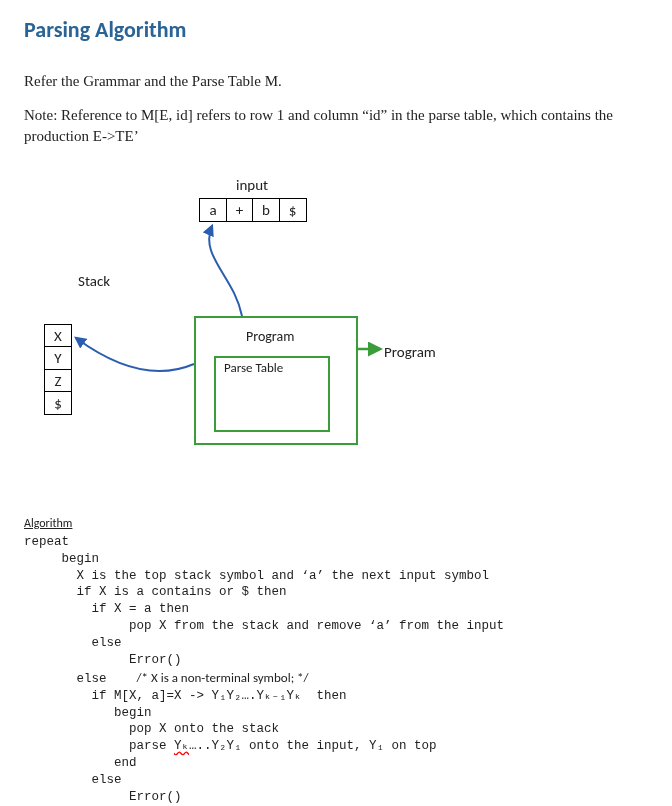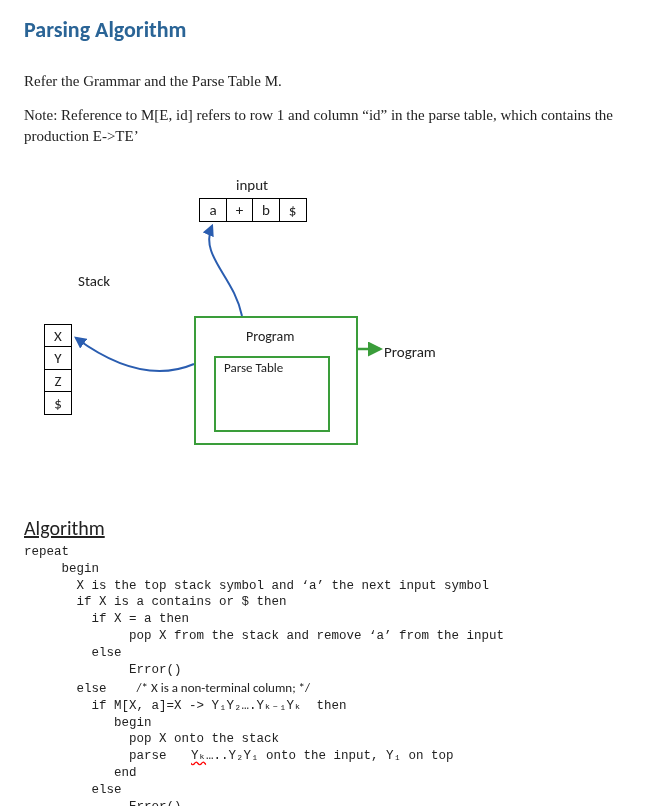--- a/index.html
+++ b/index.html
@@ -82,35 +82,34 @@
     font-size: 13px;
   }
   .output-label { left: 360px; top: 167px; }
   svg.arrows {
     position: absolute;
     left: 0; top: 0;
     width: 620px; height: 320px;
     pointer-events: none;
   }
   .algo-heading {
-    font-size: 20px;
+    font-size: 12px;
     text-decoration: underline;
     margin: 20px 0 4px 0;
   }
   pre.algo {
     font-family: "Courier New", monospace;
     font-size: 12.5px;
     line-height: 1.35;
     margin: 0;
     white-space: pre;
   }
   .calibri { font-family: Calibri, Arial, sans-serif; font-size: 13px; }
   .squiggly {
     text-decoration: underline wavy red;
-    margin-left: 17px;
   }
 </style>
 </head>
 <body>
 
 <h2 class="page-title">Parsing Algorithm</h2>
 
 <p class="body-text">Refer the Grammar and the Parse Table M.</p>
 
 <p class="body-text">Note: Reference to M[E, id] refers to row 1 and column “id” in the parse table, which contains the production E-&gt;TE’</p>
@@ -163,21 +162,21 @@
 <div class="algo-heading">Algorithm</div>
 
 <pre class="algo"><span>repeat</span>
 <span>     begin</span>
 <span>       X is the top stack symbol and ‘a’ the next input symbol</span>
 <span>       if X is a contains or $ then</span>
 <span>         if X = a then</span>
 <span>              pop X from the stack and remove ‘a’ from the input</span>
 <span>         else</span>
 <span>              Error()</span>
-<span>       else    </span><span class="calibri">/* X is a non-terminal column; */</span>
+<span>       else    </span><span class="calibri">/* X is a non-terminal symbol; */</span>
 <span>         if M[X, a]=X -&gt; Y₁Y₂….Yₖ₋₁Yₖ  then</span>
 <span>            begin</span>
 <span>              pop X onto the stack</span>
 <span>              parse </span><span class="squiggly">Yₖ</span><span>…..Y₂Y₁ onto the input, Y₁ on top</span>
 <span>            end</span>
 <span>         else</span>
 <span>              Error()</span>
 <span>     end</span>
 </pre>
 

